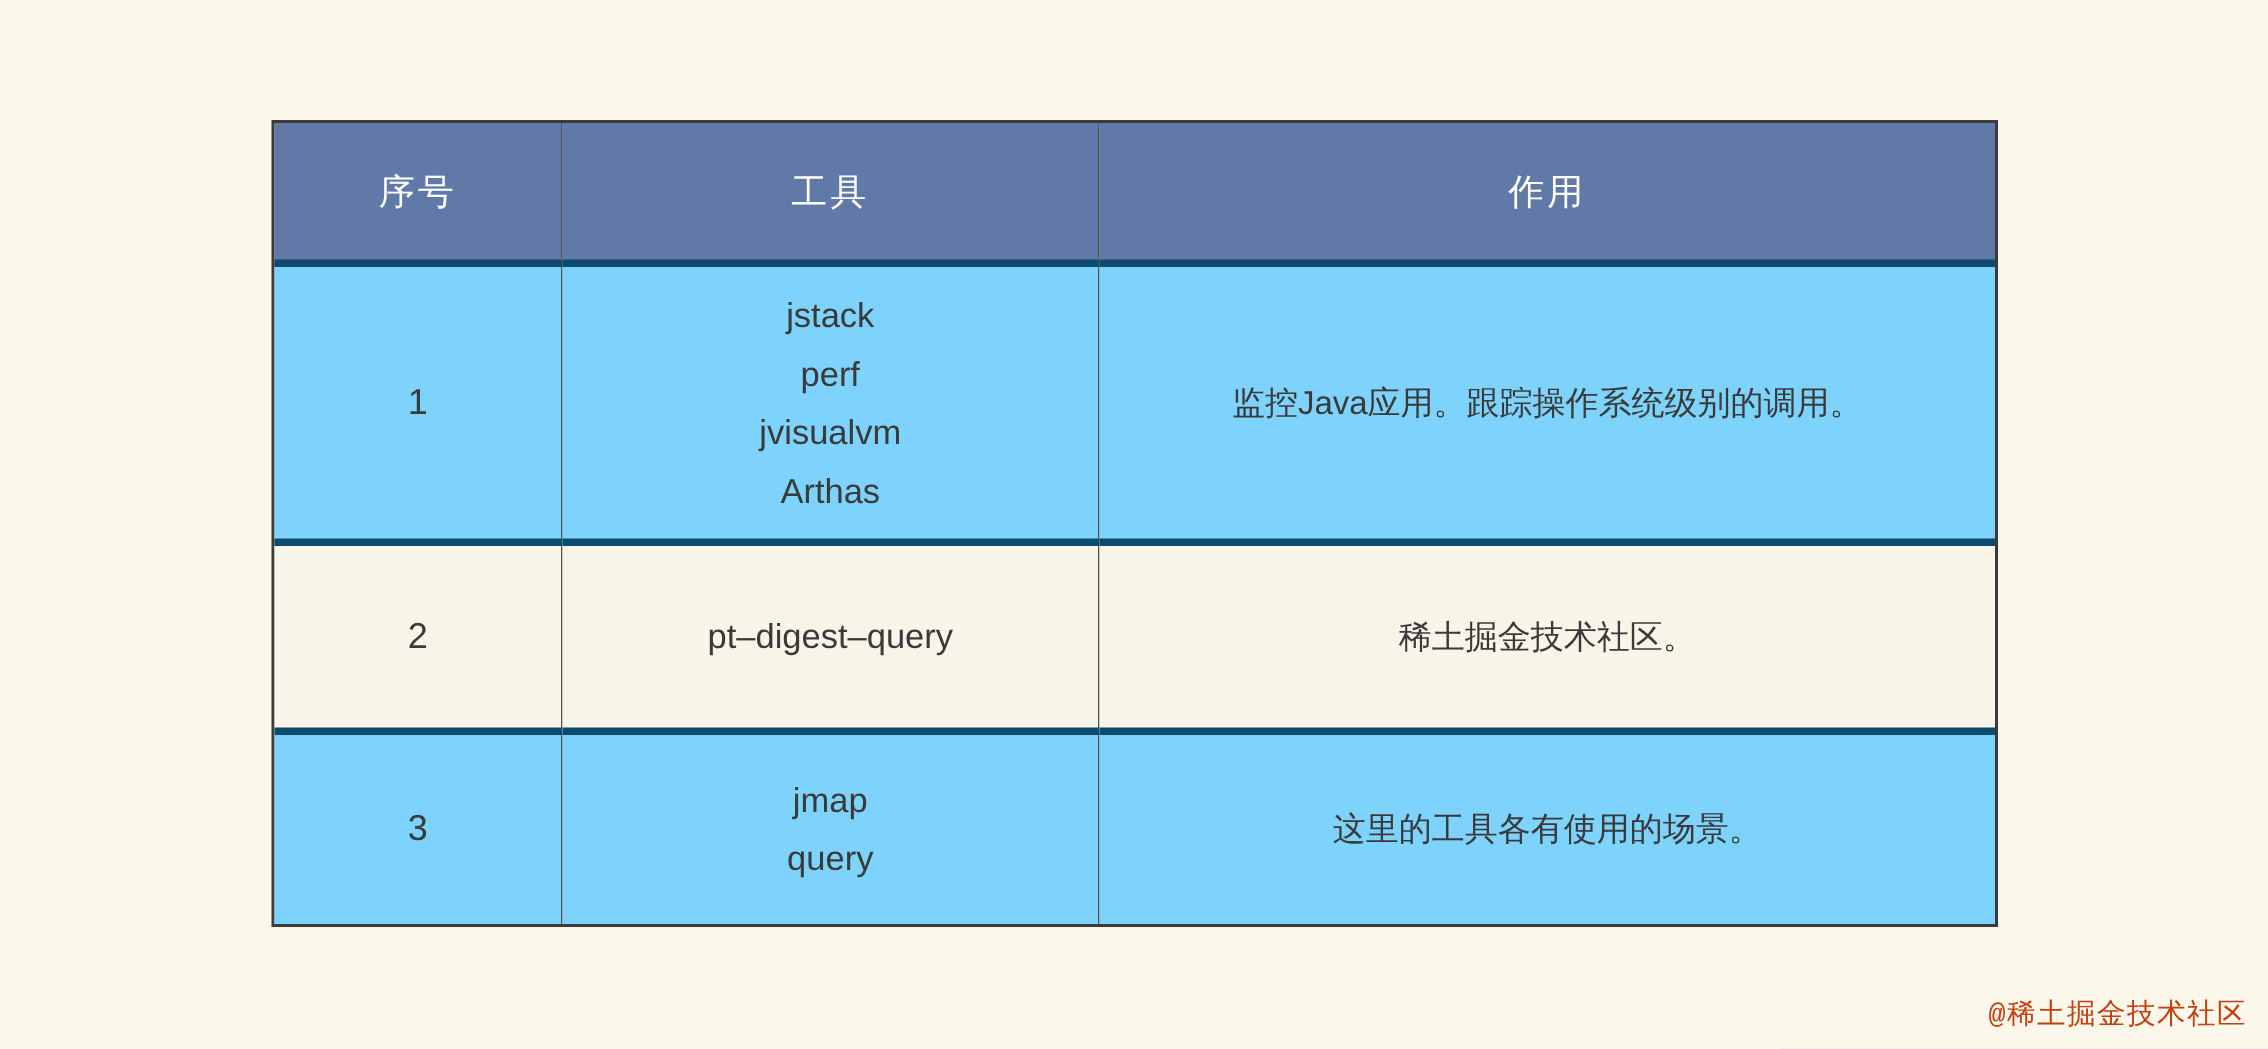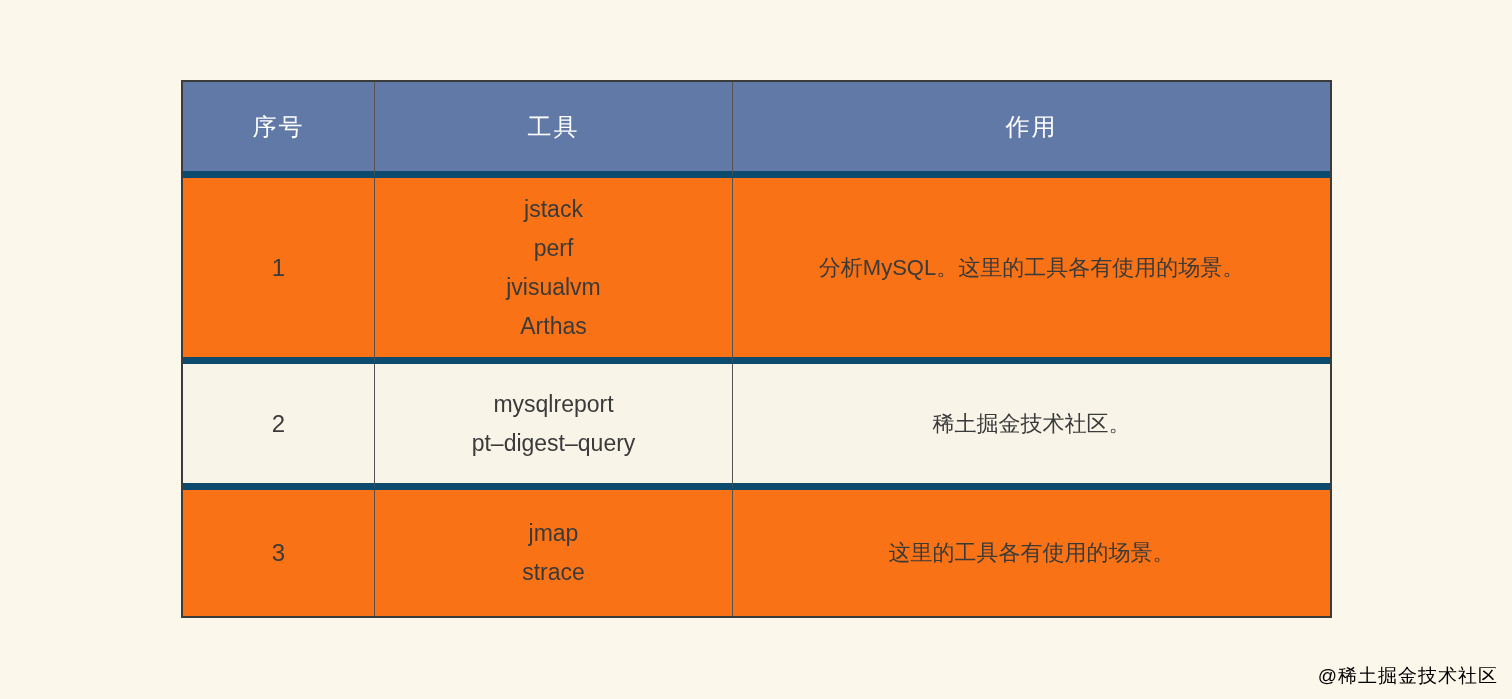--- a/index.html
+++ b/index.html
@@ -26,53 +26,54 @@
     background: #e9e9eb;
   }
   .trow { display: contents; }
   .cell {
     box-sizing: border-box;
     display: flex;
     align-items: center;
     justify-content: center;
     text-align: center;
     border-right: 1px solid #55534f;
-    border-bottom: 7px solid #0c4a6e;
+    border-bottom: 5px solid #0c4a6e;
   }
   .cell.col-last { border-right: none; }
   .cell.row-last { border-bottom: none; }
   .th {
     background: #6079a6;
     color: #ffffff;
     font-size: 24px;
     font-weight: 500;
     letter-spacing: 2px;
   }
-  .bg-gray  { background: #f97316; }
+  .bg-gray  { background: #7dd3fc; }
   .bg-cream { background: #f8f4e8; }
   .idx {
     font-size: 24px;
   }
   .tools {
     flex-direction: column;
     font-size: 23px;
     line-height: 39px;
   }
   .purpose {
     font-size: 22px;
     font-weight: 500;
     padding: 0 20px;
   }
   .watermark {
     position: absolute;
     right: 14px;
     bottom: 10px;
     font-size: 19px;
     letter-spacing: 1px;
-    color: #000000;
+    color: #c2410c;
+    font-family: Liberation Mono, monospace;
   }
 </style>
 </head>
 <body>
 
 <div class="tools-table">
 
   <div class="trow">
     <div class="cell th">
       <span>序号</span>
@@ -89,44 +90,43 @@
     <div class="cell bg-gray idx">
       <span>1</span>
     </div>
     <div class="cell bg-gray tools">
       <div>jstack</div>
       <div>perf</div>
       <div>jvisualvm</div>
       <div>Arthas</div>
     </div>
     <div class="cell bg-gray purpose col-last">
-      <span>分析MySQL。这里的工具各有使用的场景。</span>
+      <span>监控Java应用。跟踪操作系统级别的调用。</span>
     </div>
   </div>
 
   <div class="trow">
     <div class="cell bg-cream idx">
       <span>2</span>
     </div>
     <div class="cell bg-cream tools">
-      <div>mysqlreport</div>
       <div>pt–digest–query</div>
     </div>
     <div class="cell bg-cream purpose col-last">
       <span>稀土掘金技术社区。</span>
     </div>
   </div>
 
   <div class="trow">
     <div class="cell bg-gray idx row-last">
       <span>3</span>
     </div>
     <div class="cell bg-gray tools row-last">
       <div>jmap</div>
-      <div>strace</div>
+      <div>query</div>
     </div>
     <div class="cell bg-gray purpose col-last row-last">
       <span>这里的工具各有使用的场景。</span>
     </div>
   </div>
 
 </div>
 
 <div class="watermark">@稀土掘金技术社区</div>
 

